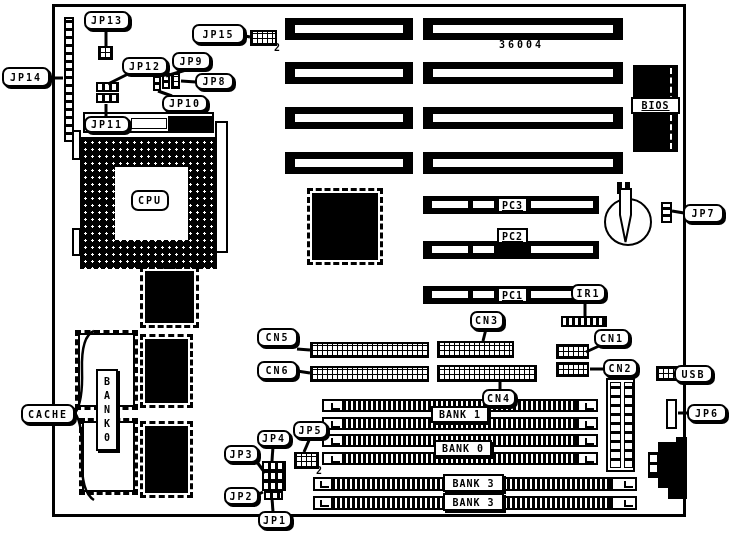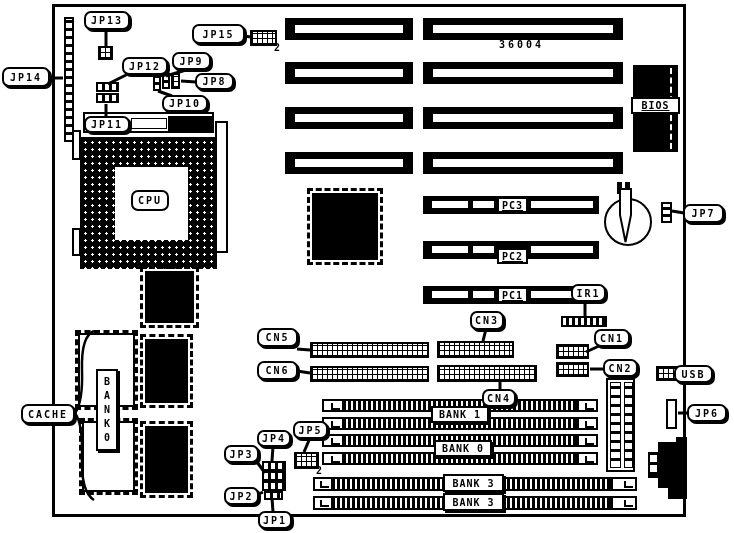--- a/index.html
+++ b/index.html
@@ -109,21 +109,21 @@
     <div class="ws" style="left:9px;width:36px;"></div>
     <div class="ws" style="left:50px;width:21px;"></div>
     <div class="ws" style="left:108px;width:62px;"></div>
   </div>
   <div class="pl" style="left:497px;top:197px;width:31px;height:16px;">PC3</div>
   <div class="pci" style="left:423px;top:241px;width:176px;height:18px;">
     <div class="ws" style="left:9px;width:36px;"></div>
     <div class="ws" style="left:50px;width:21px;"></div>
     <div class="ws" style="left:108px;width:62px;"></div>
   </div>
-  <div class="pl" style="left:497px;top:248px;width:31px;height:16px;">PC2</div>
+  <div class="pl" style="left:497px;top:228px;width:31px;height:16px;">PC2</div>
   <div class="pci" style="left:423px;top:286px;width:176px;height:18px;">
     <div class="ws" style="left:9px;width:36px;"></div>
     <div class="ws" style="left:50px;width:21px;"></div>
     <div class="ws" style="left:108px;width:62px;"></div>
   </div>
   <div class="pl" style="left:497px;top:287px;width:31px;height:16px;">PC1</div>
 
   <div class="vpins4" style="left:661px;top:202px;width:11px;height:21px;"></div>
 
   <div class="hpins" style="left:561px;top:316px;width:46px;height:11px;"></div>

